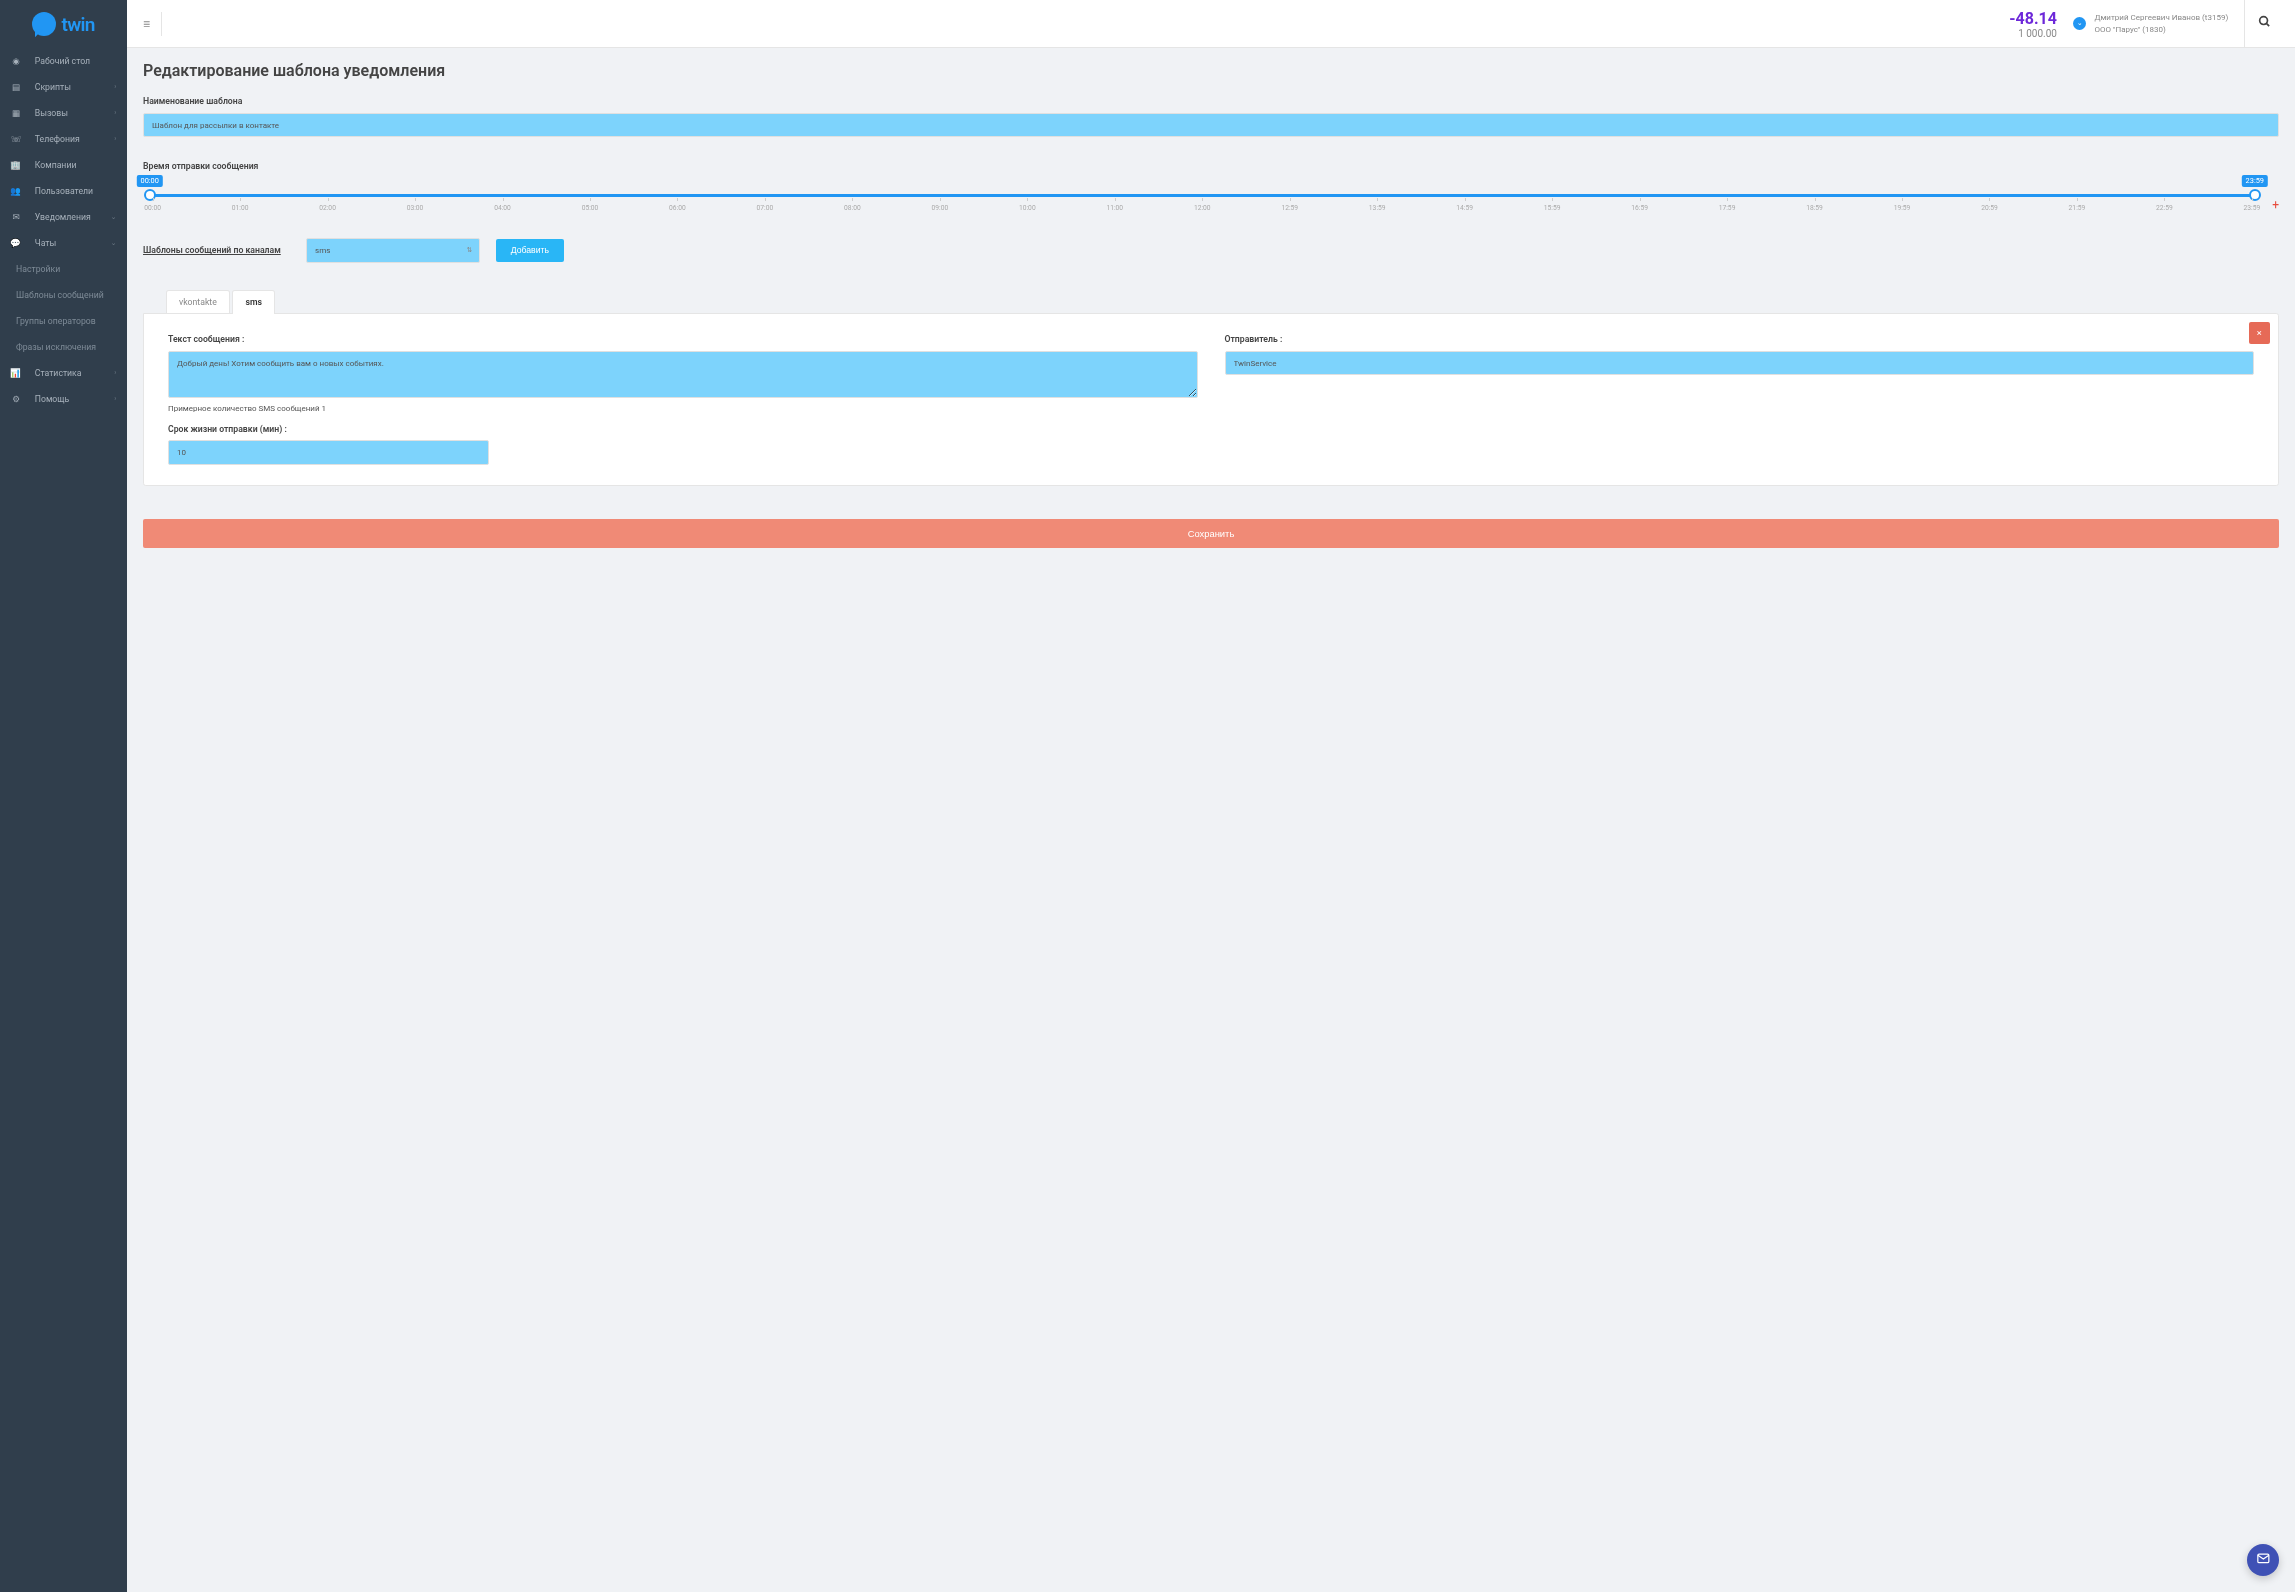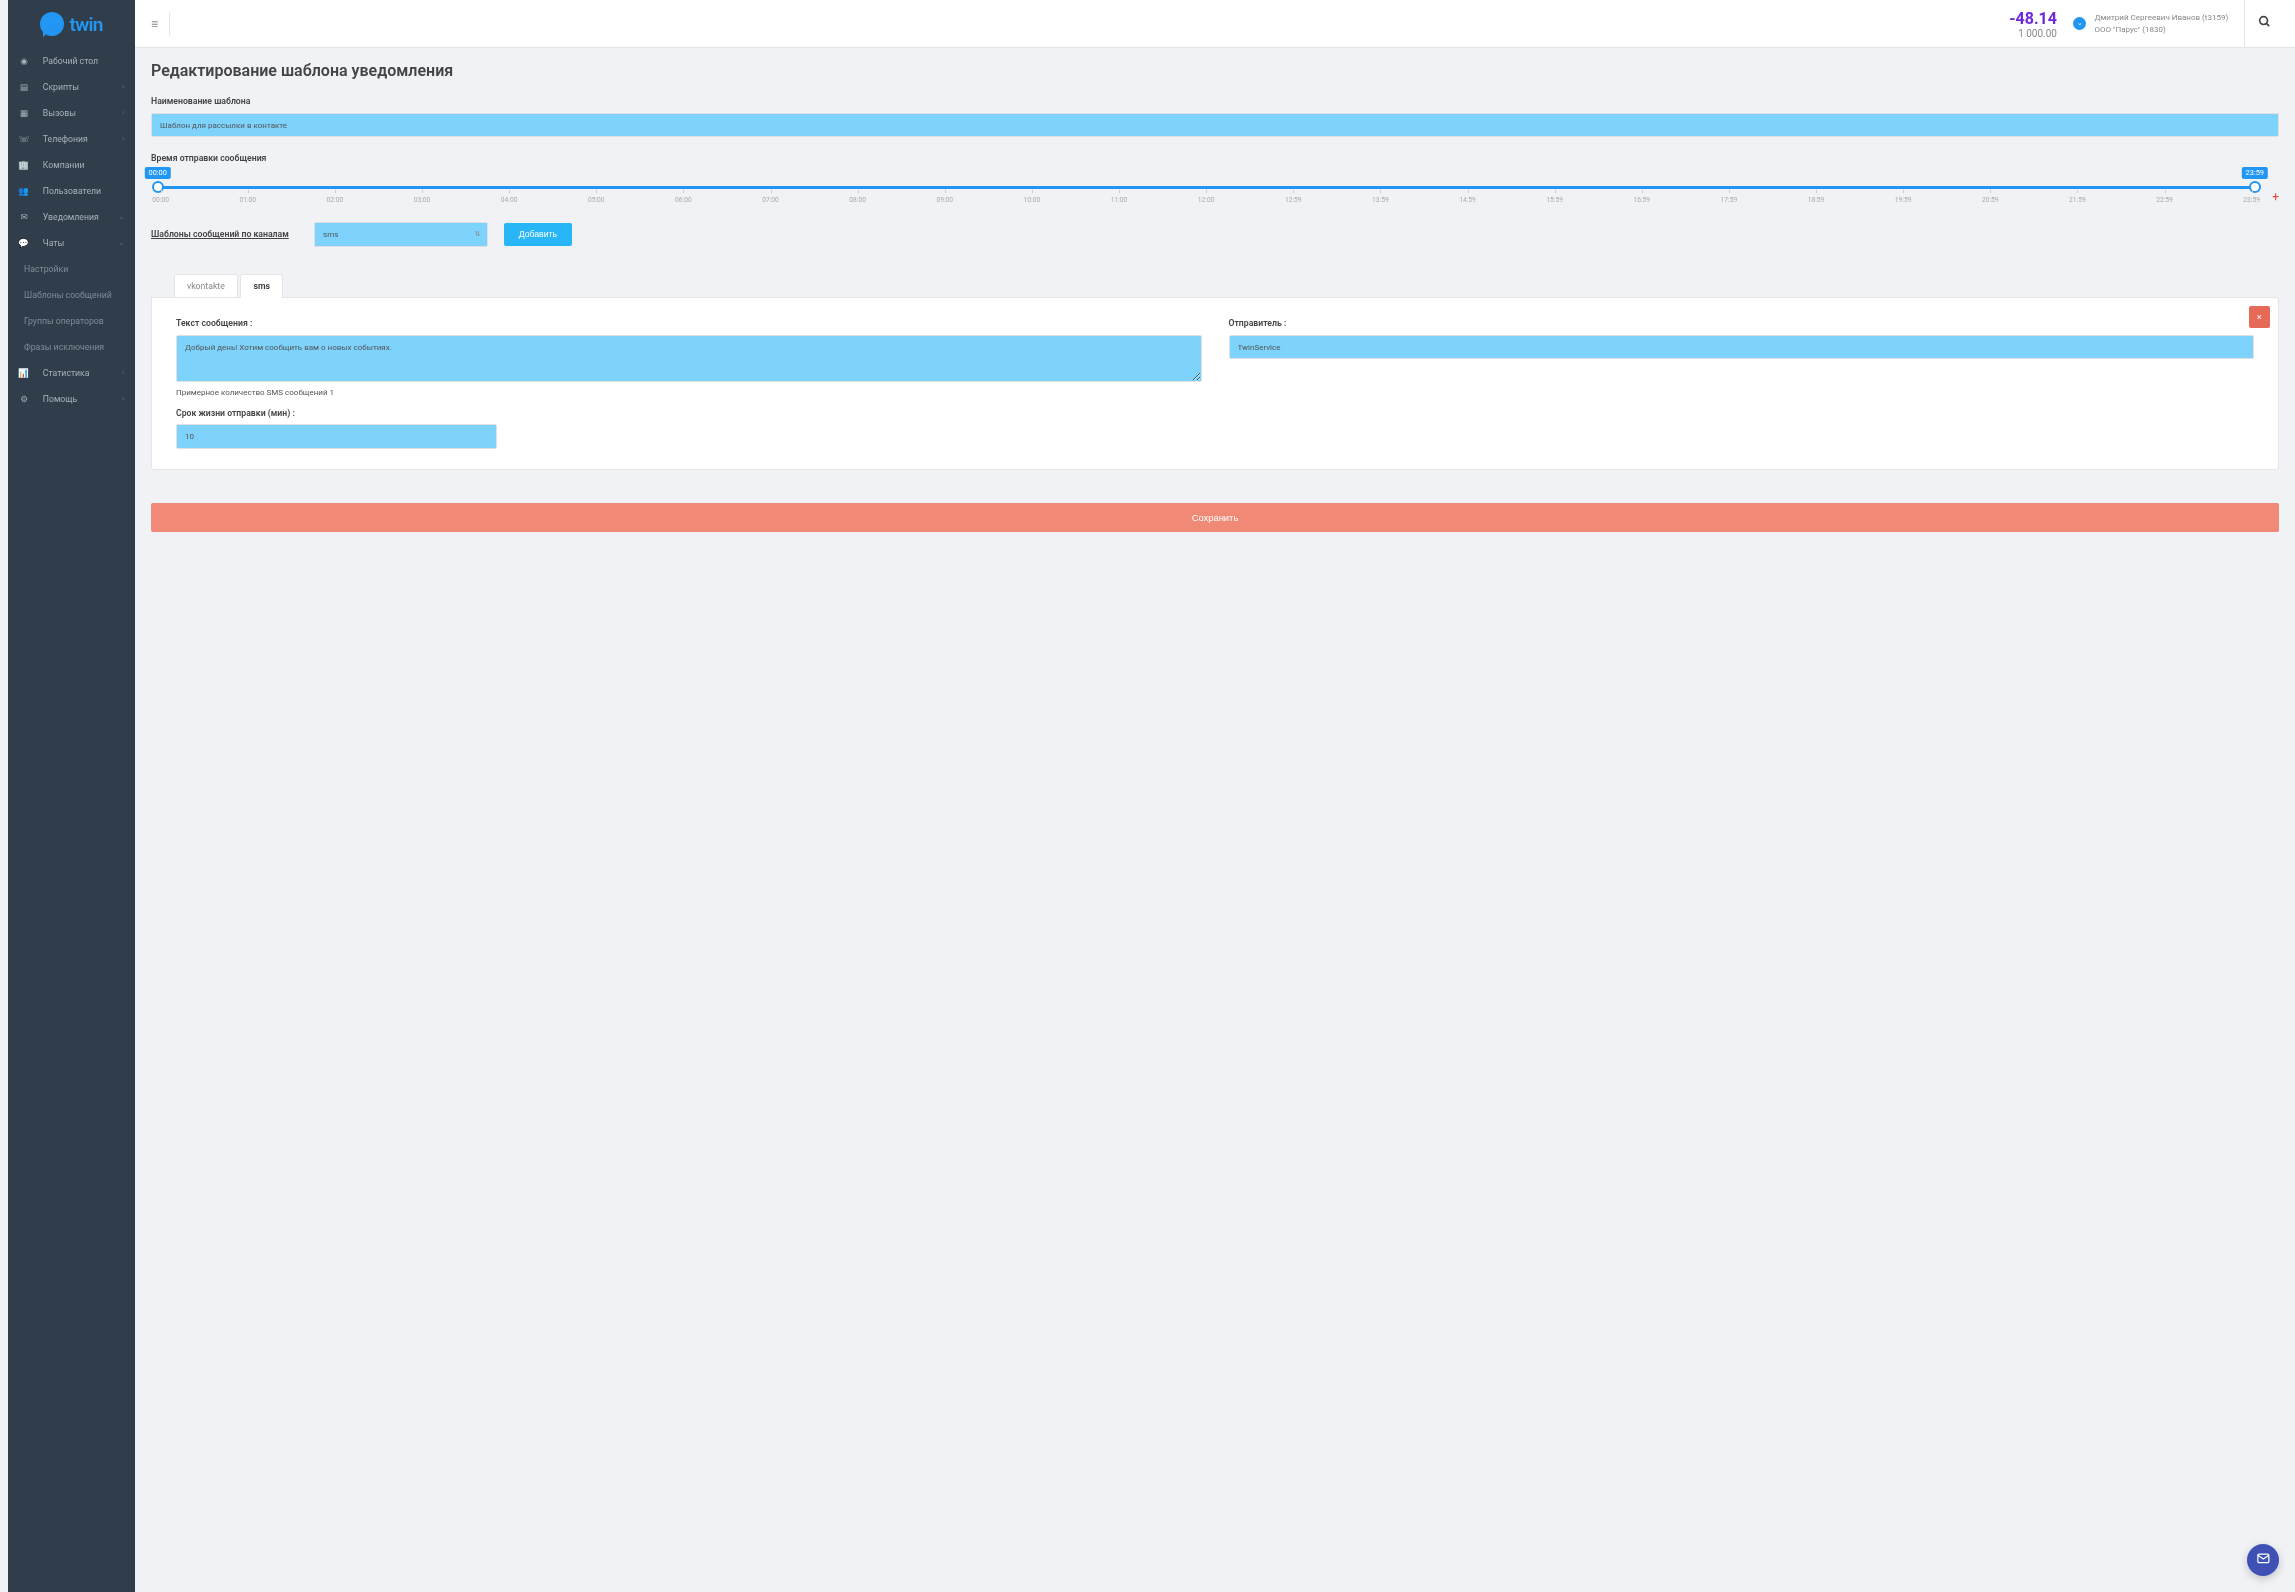--- a/index.html
+++ b/index.html
@@ -3,21 +3,21 @@
 <meta charset="utf-8">
 <style>
   * { box-sizing: border-box; margin: 0; padding: 0; }
   body {
     font-family: -apple-system, BlinkMacSystemFont, "Segoe UI", Roboto, Helvetica, Arial, sans-serif;
     font-size: 8.7px;
     color: #333;
     background: #f0f2f5;
     overflow-x: hidden;
   }
-  .app { display: flex; min-height: 100vh; padding-left: 8px; }
+  .app { display: flex; min-height: 100vh; }
 
   
   .sidebar {
     width: 127px;
     background: #303e4c;
     color: #a7b1bb;
     flex-shrink: 0;
     display: flex;
     flex-direction: column;
   }
@@ -170,21 +170,21 @@
     width: 100%;
     border: 0.7px solid #e0e0e0;
     border-radius: 2px;
     padding: 6.7px 8px;
     font-size: 8px;
     color: #555;
     background: #7dd3fc;
     font-family: inherit;
   }
   .text-input::placeholder, .textarea-input::placeholder { color: #aaa; }
-  .field-block { margin-bottom: 16px; }
+  .field-block { margin-bottom: 24px; }
 
   
   .slider-wrap { position: relative; padding: 16px 0 2.7px; }
   .slider-track {
     height: 2.7px;
     background: #2196f3;
     border-radius: 1.3px;
     position: relative;
     margin: 0 6.7px;
   }

